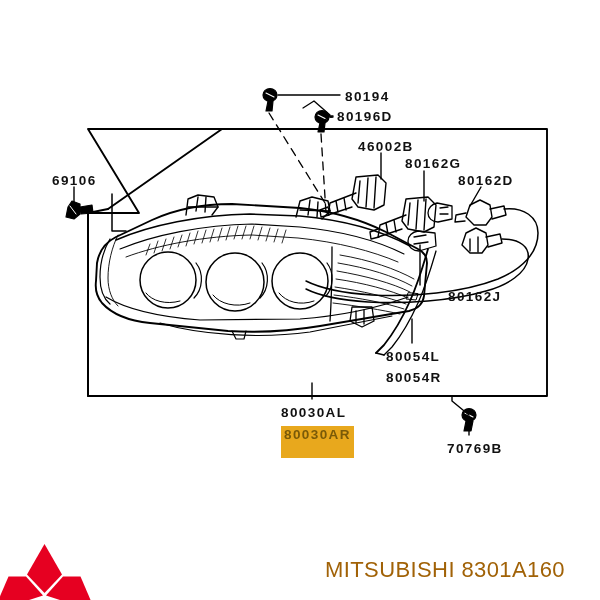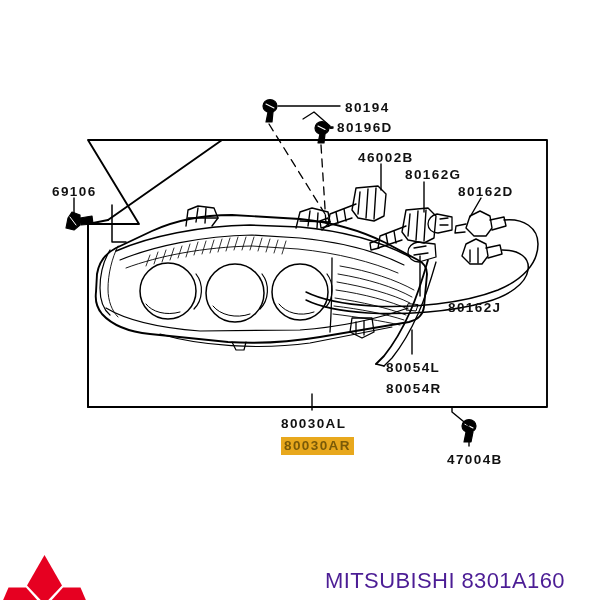--- a/index.html
+++ b/index.html
@@ -3,44 +3,44 @@
 <meta charset="utf-8">
 <style>
   html,body{margin:0;padding:0;}
   body{
     width:600px;height:600px;
     background:#ffffff;
     font-family:"Liberation Sans", sans-serif;
     overflow:hidden;
     position:relative;
   }
-  #stage{position:absolute;left:0;top:12px;width:600px;height:584px;}
+  #stage{position:absolute;left:0;top:1px;width:600px;height:584px;}
   svg.layer{position:absolute;left:0;top:0;width:600px;height:600px;}
   .lbl{
     position:absolute;
     font-family:"Liberation Sans", sans-serif;
     font-size:13.5px;
     font-weight:700;
     letter-spacing:1.4px;
     color:#111111;
     white-space:nowrap;
     line-height:16px;
   }
   .lbl.hl{
     background:#e8a81d;
     color:#7a5a08;
-    padding:1px 3px 1px 3px;
+    padding:1px 3px 15px 3px;
   }
   .footer-txt{
     position:absolute;
     font-family:"Liberation Sans", sans-serif;
     font-size:22px;
     font-weight:400;
     letter-spacing:0.4px;
-    color:#4c1d95;
+    color:#a16207;
     white-space:nowrap;
   }
 </style>
 </head>
 <body>
 
 <div id="stage">
 
   <svg class="layer" viewBox="0 0 600 600">
     <g fill="none" stroke="#000000" stroke-width="1.6" stroke-linecap="round" stroke-linejoin="round">
@@ -273,21 +273,21 @@
   <div class="lbl" style="left:337px;top:108px">80196D</div>
   <div class="lbl" style="left:358px;top:138px">46002B</div>
   <div class="lbl" style="left:405px;top:155px">80162G</div>
   <div class="lbl" style="left:458px;top:172px">80162D</div>
   <div class="lbl" style="left:448px;top:288px">80162J</div>
   <div class="lbl" style="left:52px;top:172px">69106</div>
   <div class="lbl" style="left:386px;top:348px">80054L</div>
   <div class="lbl" style="left:386px;top:369px">80054R</div>
   <div class="lbl" style="left:281px;top:404px">80030AL</div>
   <div class="lbl hl" style="left:281px;top:425px">80030AR</div>
-  <div class="lbl" style="left:447px;top:440px">47004B</div>
+  <div class="lbl" style="left:447px;top:440px">70769B</div>
 
   <svg class="layer" viewBox="0 0 600 600">
     <g fill="#e60021" stroke="none">
       <path d="M 44.5 543 L 62 573.5 L 44.5 592 L 27 573.5 Z"></path>
       <path d="M 26 575.5 L 43 594.5 L 26 600 L -2 600 L 8.5 575.5 Z"></path>
       <path d="M 63 575.5 L 46 594.5 L 63 600 L 91 600 L 80.5 575.5 Z"></path>
     </g>
   </svg>
 
   <div class="footer-txt" style="left:325px;top:556px">MITSUBISHI 8301A160</div>

